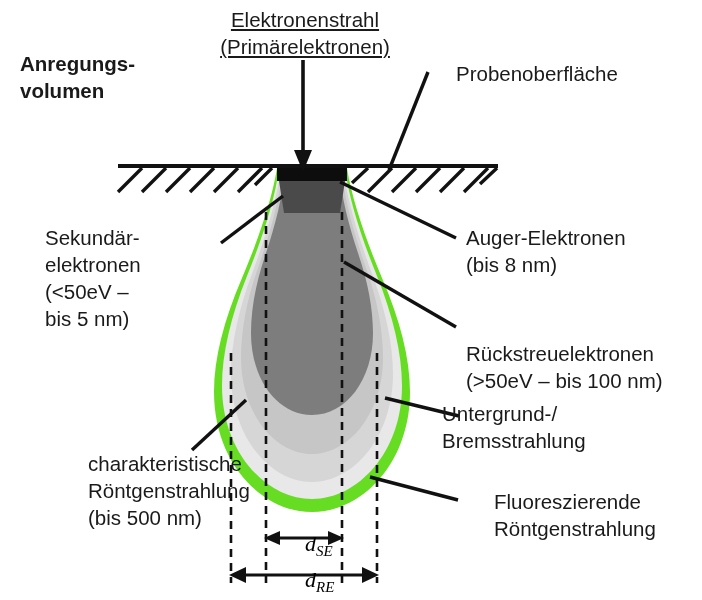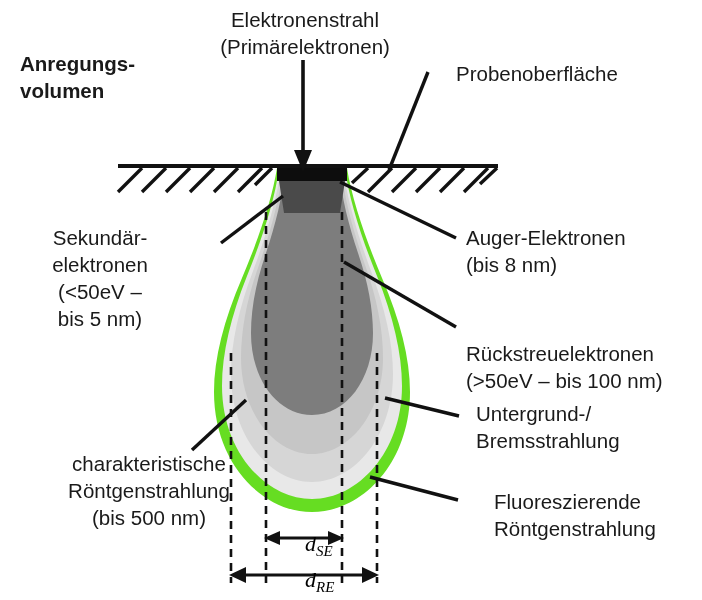--- a/index.html
+++ b/index.html
@@ -28,21 +28,21 @@
     font-family: "Liberation Sans", sans-serif;
     font-size: 20.5px;
     line-height: 27px;
     white-space: pre;
   }
   .lbl.bold {
     font-weight: bold;
     font-size: 20.5px;
   }
   .lbl.center { text-align: center; }
-  .lbl.right  { text-align: center; }
+  .lbl.right  { text-align: left; padding-left: 45px; }
 
   .dim-lbl {
     position: absolute;
     font-family: "Liberation Serif", serif;
     font-style: italic;
     font-size: 22px;
     color: #000000;
     white-space: pre;
   }
   .dim-lbl sub {
@@ -196,37 +196,37 @@
     <g>
       <line x1="239" y1="575" x2="369" y2="575" stroke="#111111" stroke-width="3.2"></line>
       <polygon points="229,575 246,567 246,583" fill="#111111"></polygon>
       <polygon points="379,575 362,567 362,583" fill="#111111"></polygon>
     </g>
   </svg>
 
   <div class="lbl bold" style="left: 20px; top: 50px; white-space: pre;">Anregungs-
 volumen</div>
 
-  <div class="lbl center" style="left: 196px; top: 6px; width: 218px; white-space: pre;">Elektronenstrahl
+  <div class="lbl center" style="left: 196px; top: 6px; width: 218px; white-space: pre; text-decoration: underline;">Elektronenstrahl
 (Primärelektronen)</div>
 
   <div class="lbl" style="left: 456px; top: 60px; white-space: pre;">Probenoberfläche</div>
 
   <div class="lbl right" style="left: 0px; top: 224px; width: 200px; white-space: pre;">Sekundär-
 elektronen
 (&lt;50eV –
 bis 5 nm)</div>
 
   <div class="lbl" style="left: 466px; top: 224px; white-space: pre;">Auger-Elektronen
 (bis 8 nm)</div>
 
   <div class="lbl" style="left: 466px; top: 313px; white-space: pre; margin-top: 27px;">Rückstreuelektronen
 (&gt;50eV – bis 100 nm)</div>
 
-  <div class="lbl" style="left: 476px; top: 400px; white-space: pre;">Untergrund-/
+  <div class="lbl" style="left: 442px; top: 400px; white-space: pre;">Untergrund-/
 Bremsstrahlung</div>
 
   <div class="lbl right" style="left: 0px; top: 450px; width: 212px; white-space: pre; margin-left: 43px;">charakteristische
 Röntgenstrahlung
 (bis 500 nm)</div>
 
   <div class="lbl" style="left: 466px; top: 488px; white-space: pre; margin-left: 28px;">Fluoreszierende
 Röntgenstrahlung</div>
 
   <div class="dim-lbl" style="left:283px; top:505px;text-align:center;">

